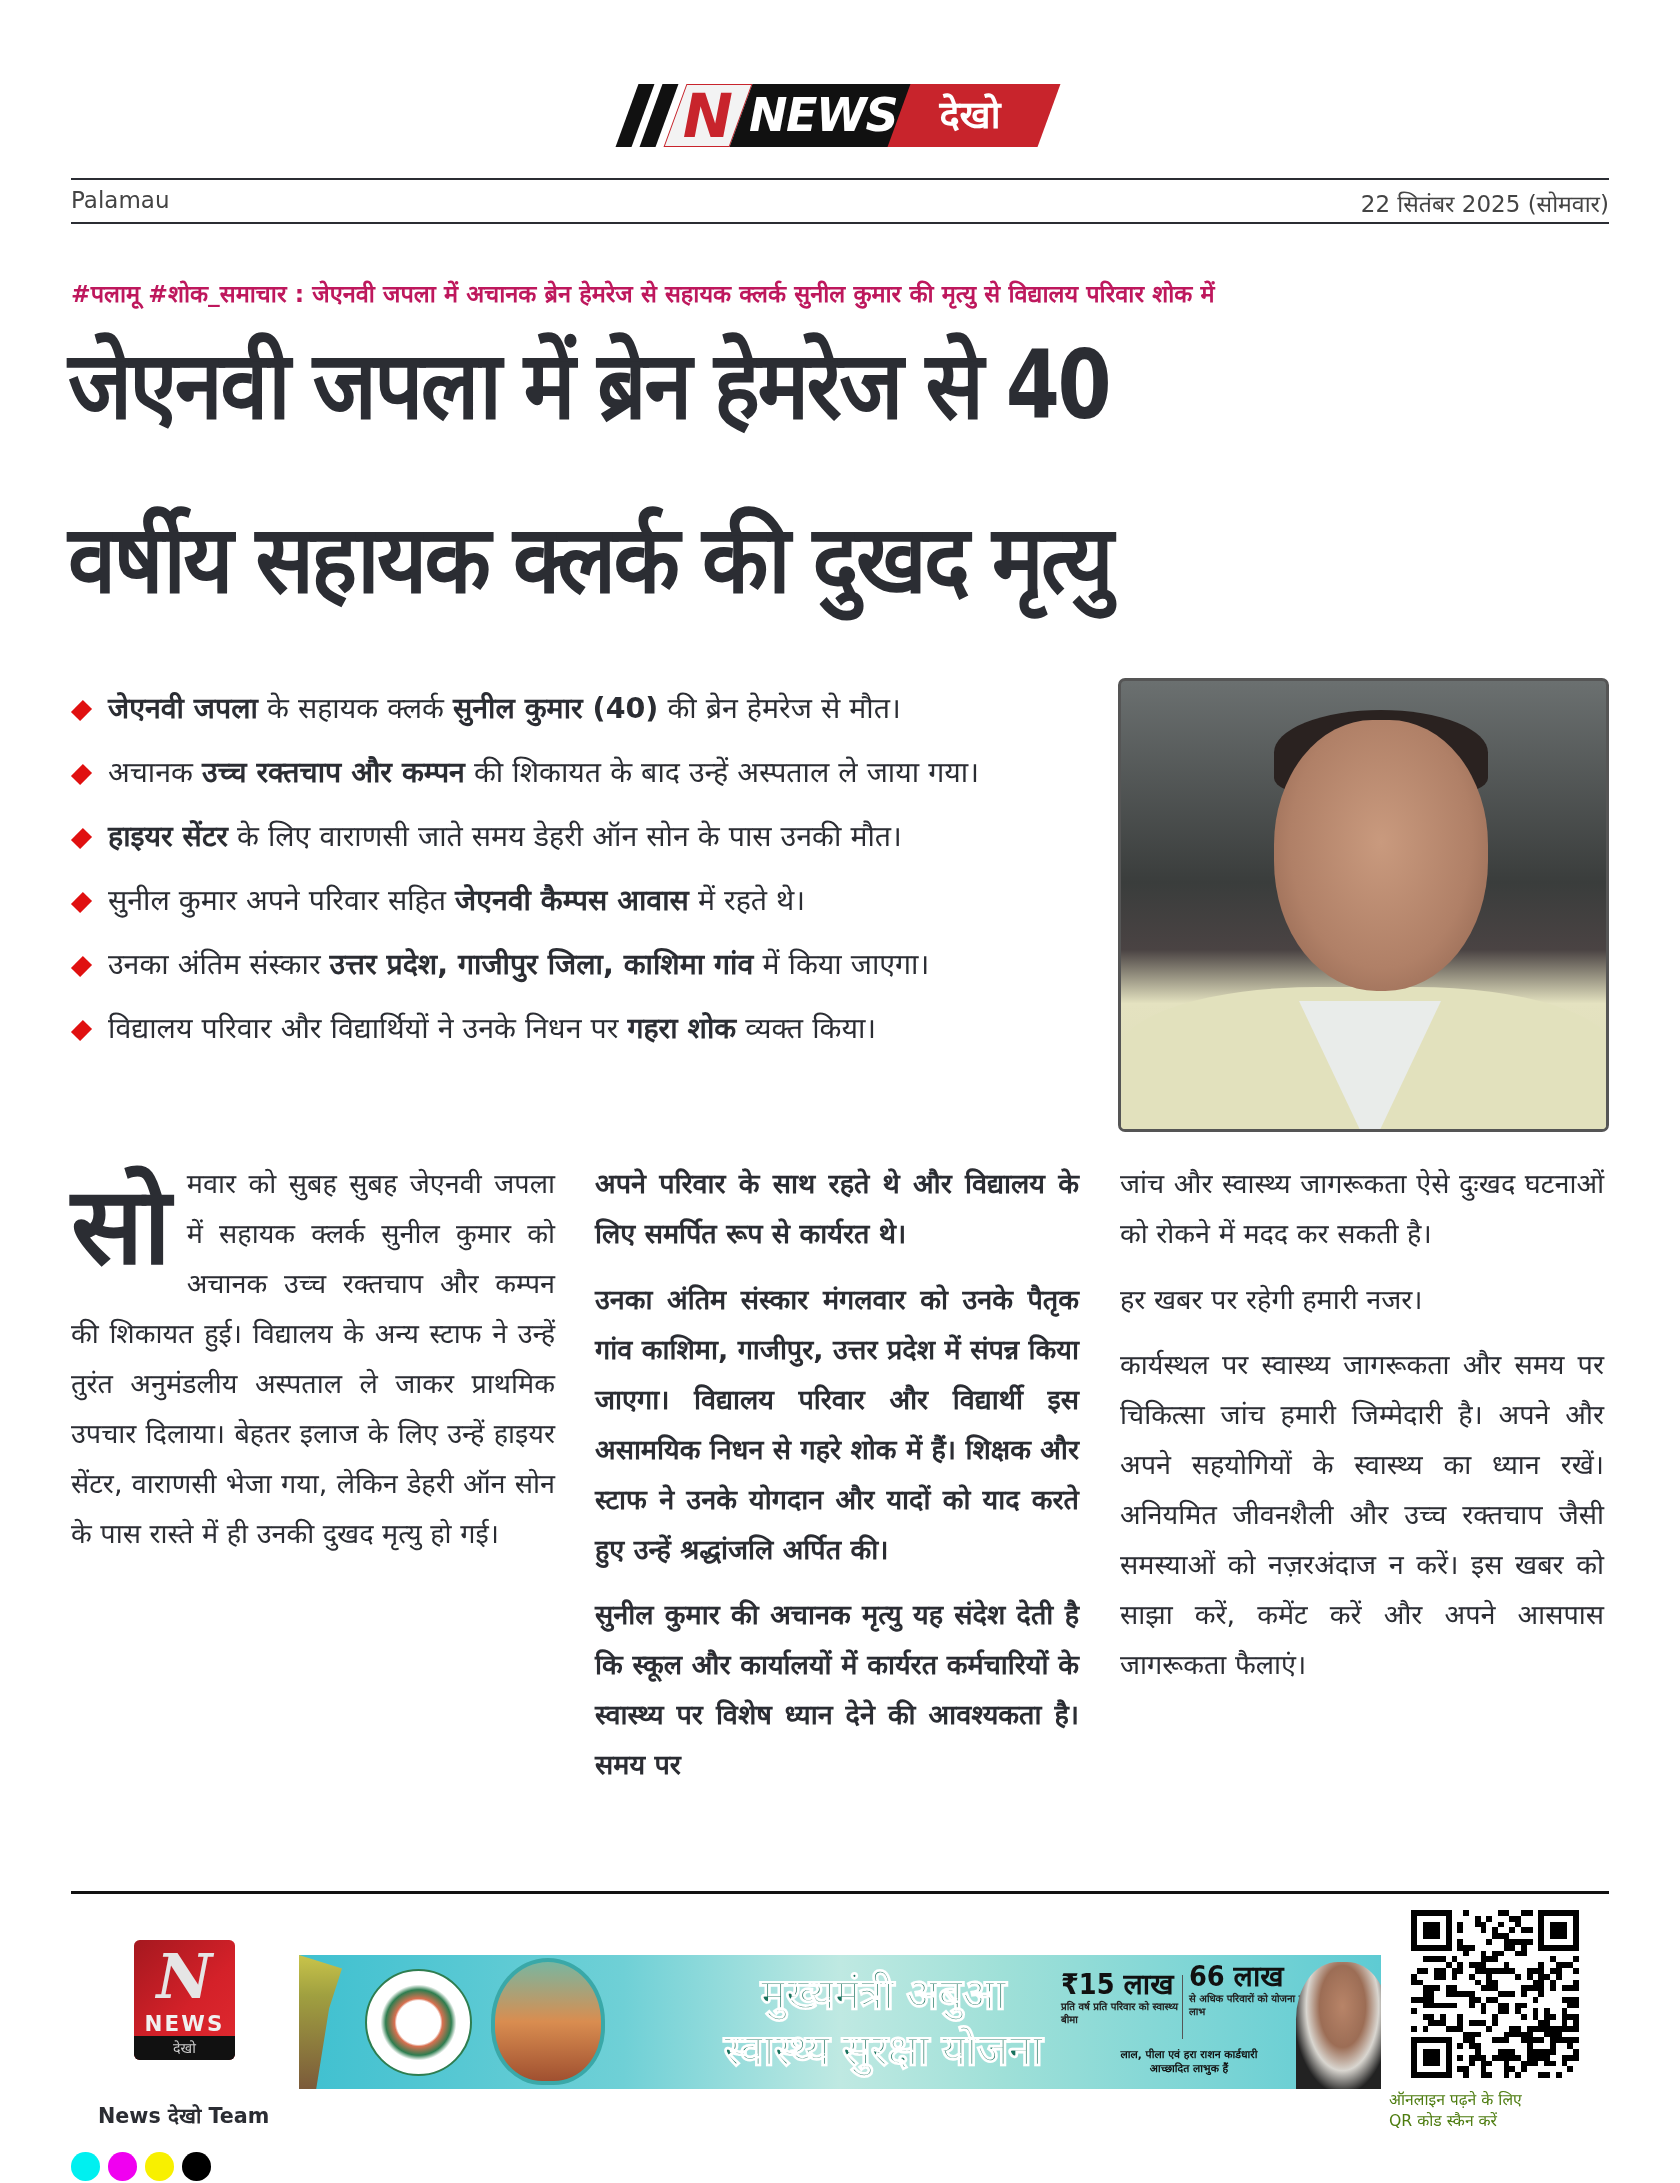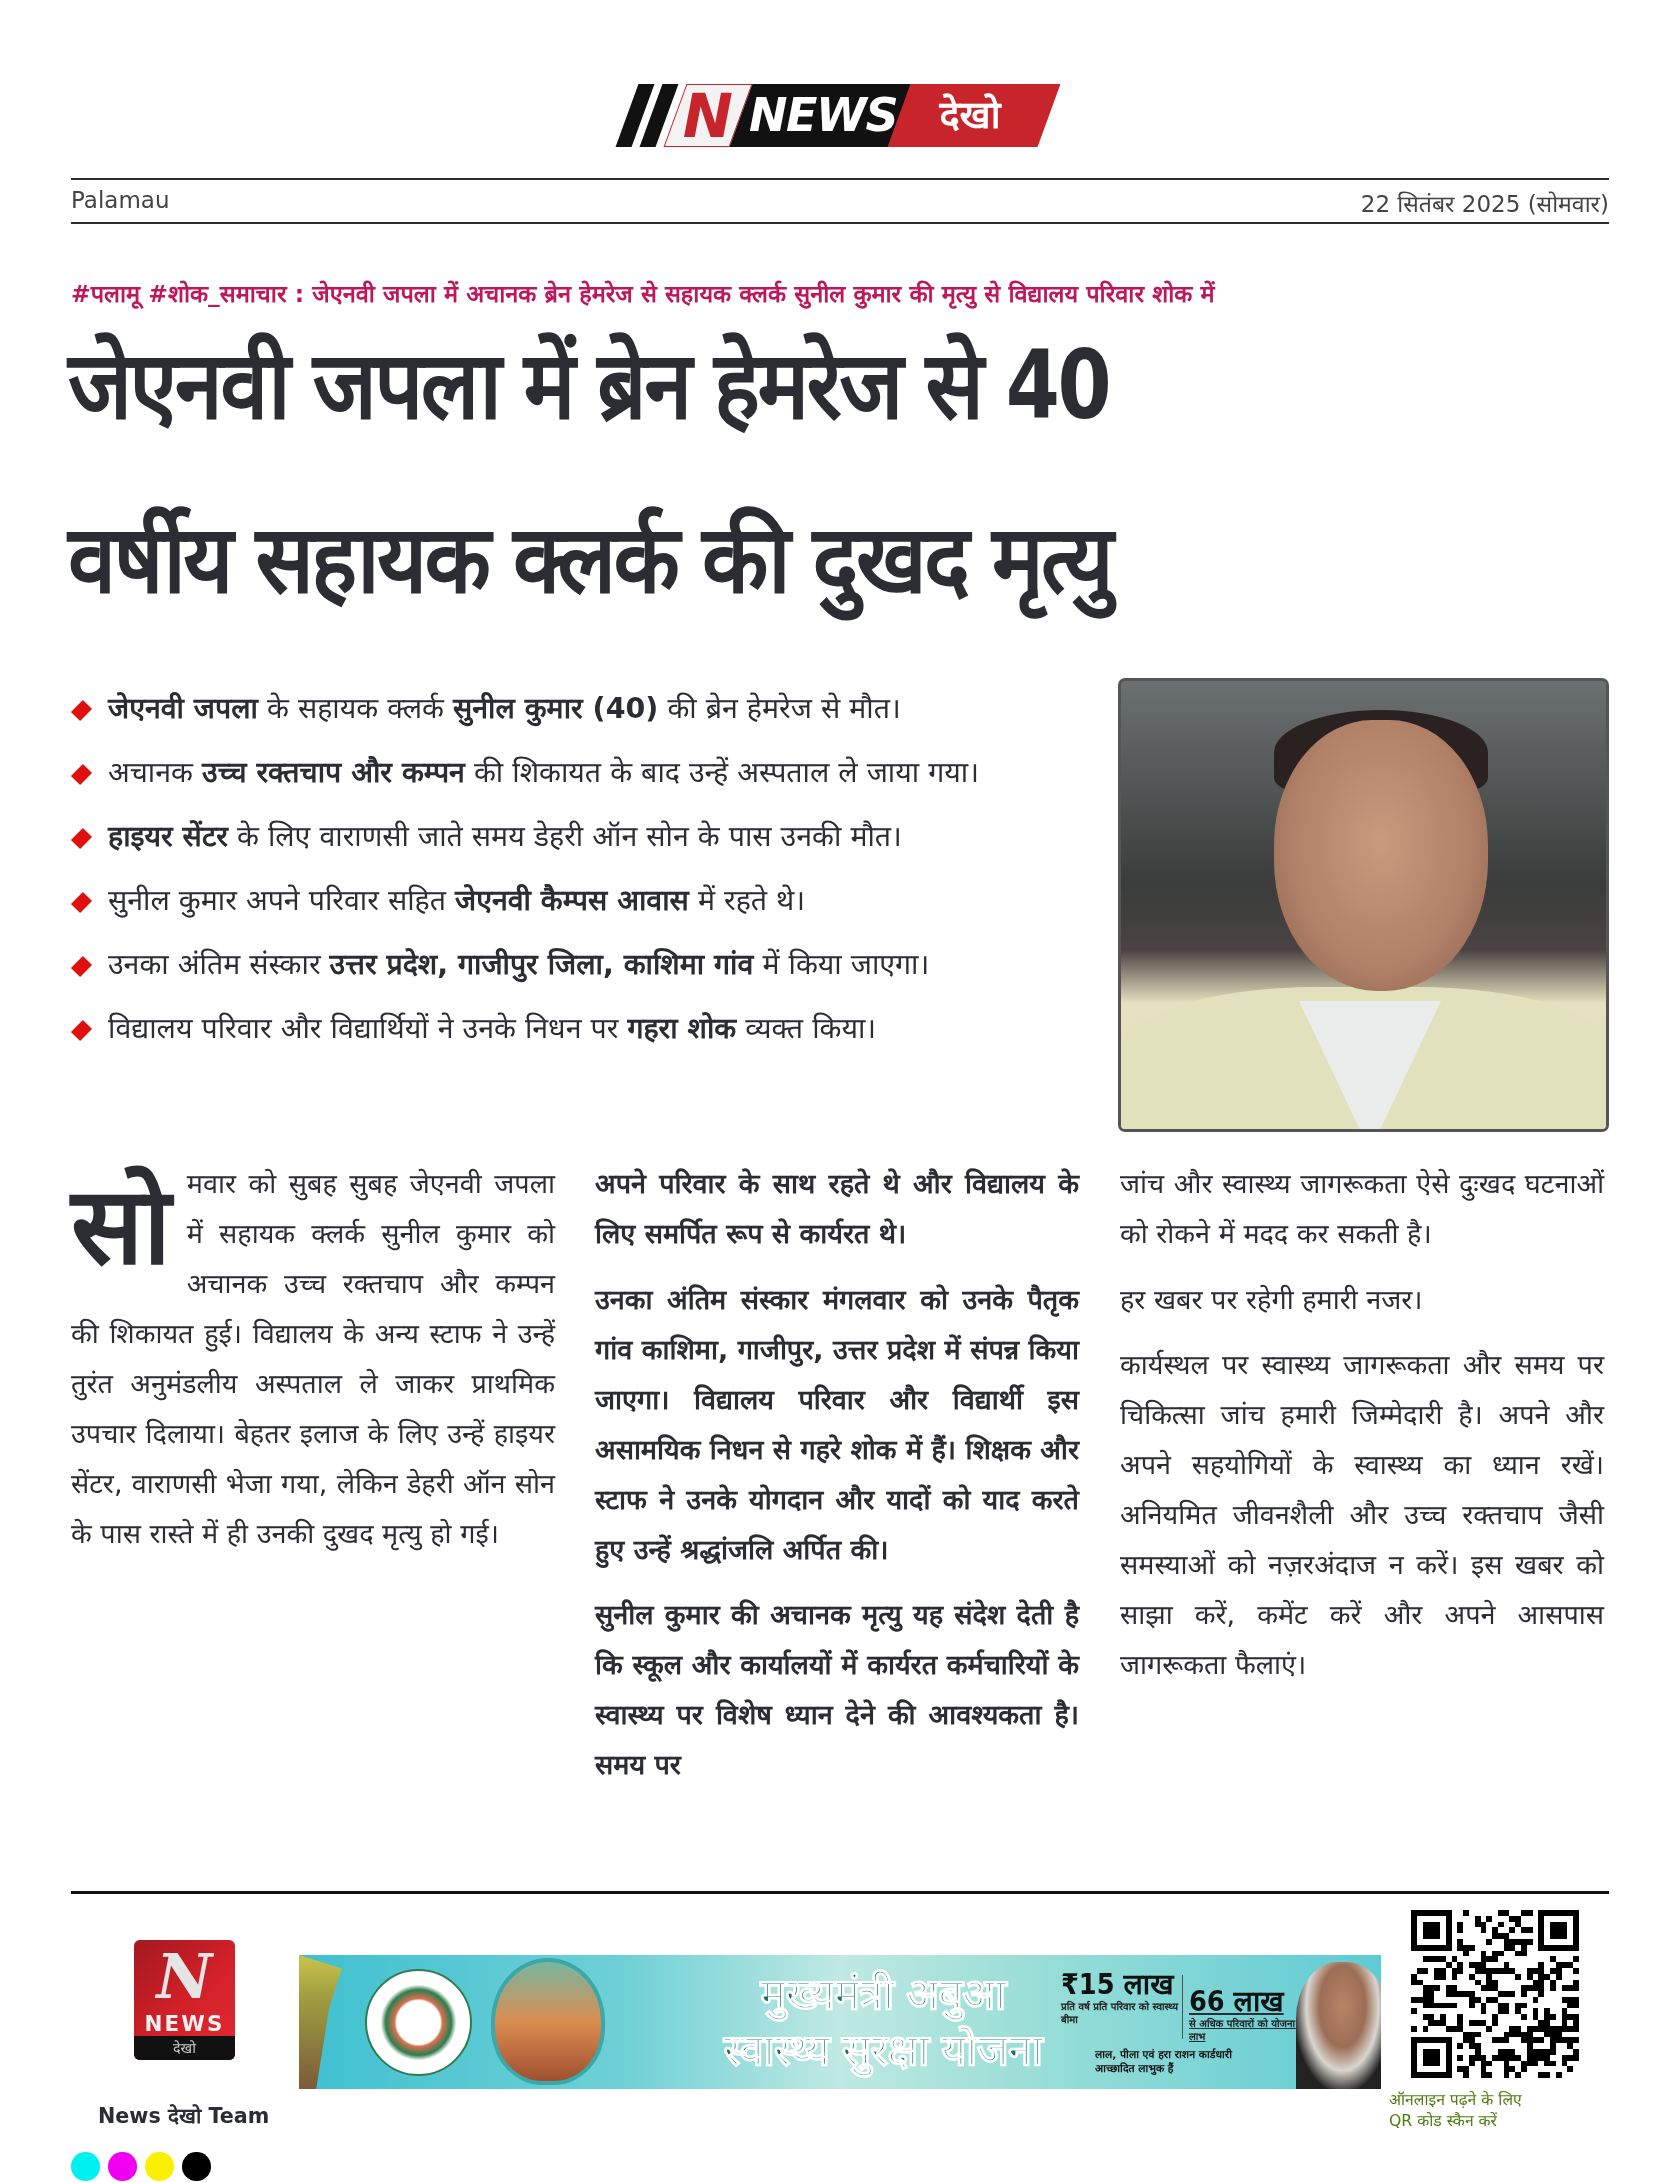--- a/index.html
+++ b/index.html
@@ -57,25 +57,25 @@
   .team { position: absolute; left: 98px; top: 2101px; font: 700 20.7px "DejaVu Sans", sans-serif; color: #2b2d33; }
   .cmyk { position: absolute; left: 71px; top: 2152px; display: flex; gap: 8.5px; }
   .cmyk span { width: 28.5px; height: 28.5px; border-radius: 50%; display: block; }
 
   .ad { position: absolute; left: 299px; top: 1955px; width: 1082px; height: 134px; overflow: hidden; background: linear-gradient(90deg, #3fc0d0 0%, #6fd0d6 30%, #bfe9e2 50%, #9fe0d8 65%, #5ecbd3 100%); }
   .ad .tree { position: absolute; left: 0; top: 0; width: 43px; height: 134px; background: linear-gradient(180deg, #c9c44a 0%, #a0a040 30%, #7b5a3a 100%); clip-path: polygon(0 0,100% 10%,70% 40%,40% 100%,0 100%); }
   .ad .emblem { position: absolute; left: 66px; top: 14.2px; width: 107px; height: 107px; border-radius: 50%; background: radial-gradient(circle, #fff 0%, #fff 30%, #d97050 33%, #2e7d4f 45%, #fff 52%, #fff 100%); border: 2.1px solid #2e7d4f; }
   .ad .heart { position: absolute; left: 192px; top: 2.8px; width: 114px; height: 127px; border: 4.3px solid #3aa8a8; border-radius: 50% 50% 45% 45%; background: linear-gradient(180deg, #79b6a0 0%, #d98d50 50%, #a05030 100%); }
   .ad .title { position: absolute; left: 399px; top: 11.4px; width: 370px; text-align: center; font: 900 43px "DejaVu Sans Condensed", "DejaVu Sans", sans-serif; color: #17715c; line-height: 56px; -webkit-text-stroke: 1.4px #ffffff; letter-spacing: -0.7px; }
   .ad .stat1 { position: absolute; left: 762px; top: 14.2px; width: 121px; }
-  .ad .stat2 { position: absolute; left: 890px; top: 31px; width: 121px; text-decoration: underline; }
+  .ad .stat2 { position: absolute; left: 890px; top: 6px; width: 121px; }
   .ad .stat-big { font: 900 28.5px "DejaVu Sans Condensed", "DejaVu Sans", sans-serif; color: #111; line-height: 31px; }
   .ad .stat-small { font: 700 10px "DejaVu Sans", sans-serif; color: #222; line-height: 13px; }
   .ad .divider { position: absolute; left: 883px; top: 20px; width: 1.4px; height: 64px; background: #555; }
-  .ad .ration { position: absolute; left: 796px; top: 93px; width: 242px; text-align: left; font: 700 10.7px "DejaVu Sans", sans-serif; color: #111; line-height: 14.2px; }
+  .ad .ration { position: absolute; left: 769px; top: 93px; width: 242px; text-align: center; font: 700 10.7px "DejaVu Sans", sans-serif; color: #111; line-height: 14.2px; }
   .ad .cm { position: absolute; left: 997px; top: 7.1px; width: 93px; height: 127px; border-radius: 45% 45% 0 0; background: radial-gradient(ellipse at 50% 35%, #b88468 0%, #9c6d55 35%, #d9d6d0 55%, #222 75%); }
 
   .qr { position: absolute; left: 1411px; top: 1910px; width: 168px; height: 168px; background: #fff; }
   .qr-caption { position: absolute; left: 1389px; top: 2089px; width: 214px; text-align: left; font: 400 15.7px "DejaVu Sans", sans-serif; color: #4d7c0f; line-height: 21.4px; }
 </style>
 </head>
 <body>
 
 <div class="masthead">
   <div class="mh-bar b1"></div>

